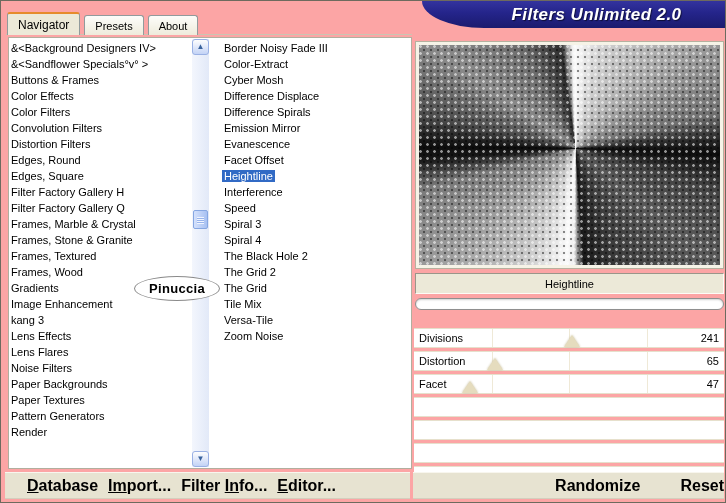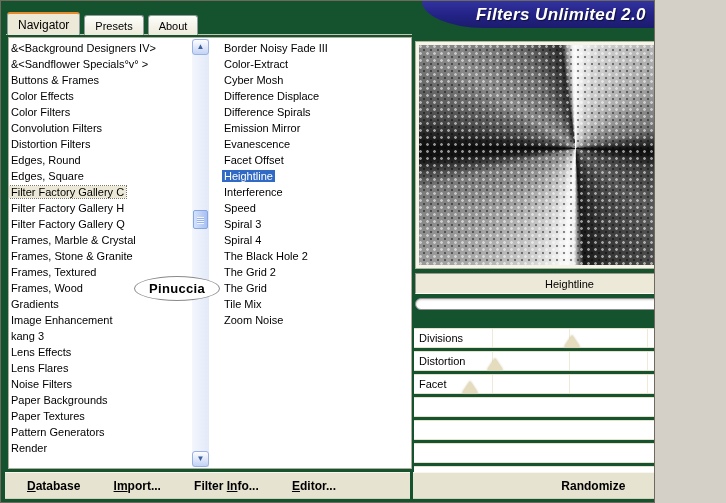--- a/index.html
+++ b/index.html
@@ -1,18 +1,18 @@
 <!DOCTYPE html>
 <html style="--sel: #316ac5; --banner: #24248a; --tabAccent: #e68b2c;"><head>
 <meta charset="utf-8">
 <style>
   html,body{margin:0;padding:0;background:#d4d0c8;}
   .dialog{
-    position:relative;width:655px;height:503px;box-sizing:border-box;
-    background:#14532d;border:1px solid #6e6a5e;overflow:hidden;
+    position:relative;width:726px;height:503px;box-sizing:border-box;
+    background:#fca5a5;border:1px solid #6e6a5e;overflow:hidden;
     font-family:"Liberation Sans",sans-serif;font-size:11px;color:#000;
   }
   
   .banner{
     position:absolute;top:0;left:421px;right:0;height:27px;
     background:linear-gradient(180deg,#33339e 0%,var(--banner,#24248a) 45%,#1b1b6e 100%);
     border-bottom-left-radius:62px 27px;
     display:flex;align-items:center;justify-content:center;
   }
   .banner-title{
@@ -113,23 +113,23 @@
   }
   .ctrl-label{position:absolute;left:5px;top:50%;transform:translateY(-50%);}
   .ctrl-value{position:absolute;right:5px;top:50%;transform:translateY(-50%);}
   
   .bar{
     position:absolute;top:471px;height:27px;box-sizing:border-box;
     background:#e7e3d1;border-top:1px solid #f8f6ee;border-bottom:1px solid #d3cfbd;
     display:flex;align-items:center;
   }
   .bar-left{left:4px;width:405px;justify-content:space-between;padding:0 74px 0 22px;}
-  .bar-right{left:412px;width:311px;justify-content:flex-end;gap:40px;padding-right:26px;}
+  .bar-right{left:412px;width:311px;justify-content:flex-end;gap:40px;}
   .txtbtn{
-    font-weight:bold;font-size:12px;background:none;border:none;padding:0;
+    font-weight:bold;font-size:16px;background:none;border:none;padding:0;
     font-family:inherit;color:#000;cursor:pointer;white-space:nowrap;
   }
 </style>
 </head>
 <body>
 
 <div class="dialog">
 
   <div class="banner">
     <span class="banner-title">Filters Unlimited 2.0</span>
@@ -152,21 +152,20 @@
     <div class="cat-col" id="category-list">
         <div class="item"><span>&amp;&lt;Background Designers IV&gt;</span></div>
         <div class="item"><span>&amp;&lt;Sandflower Specials°v° &gt;</span></div>
         <div class="item"><span>Buttons &amp; Frames</span></div>
         <div class="item"><span>Color Effects</span></div>
         <div class="item"><span>Color Filters</span></div>
         <div class="item"><span>Convolution Filters</span></div>
         <div class="item"><span>Distortion Filters</span></div>
         <div class="item"><span>Edges, Round</span></div>
         <div class="item"><span>Edges, Square</span></div>
-        <div class="item selected-cat"><span>Filter Factory Gallery C</span></div>
         <div class="item"><span>Filter Factory Gallery H</span></div>
         <div class="item"><span>Filter Factory Gallery Q</span></div>
         <div class="item"><span>Frames, Marble &amp; Crystal</span></div>
         <div class="item"><span>Frames, Stone &amp; Granite</span></div>
         <div class="item"><span>Frames, Textured</span></div>
         <div class="item"><span>Frames, Wood</span></div>
         <div class="item"><span>Gradients</span></div>
         <div class="item"><span>Image Enhancement</span></div>
         <div class="item"><span>kang 3</span></div>
         <div class="item"><span>Lens Effects</span></div>
@@ -193,20 +192,21 @@
         <div class="item"><span>Facet Offset</span></div>
         <div class="item selected-flt"><span>Heightline</span></div>
         <div class="item"><span>Interference</span></div>
         <div class="item"><span>Speed</span></div>
         <div class="item"><span>Spiral 3</span></div>
         <div class="item"><span>Spiral 4</span></div>
         <div class="item"><span>The Black Hole 2</span></div>
         <div class="item"><span>The Grid 2</span></div>
         <div class="item"><span>The Grid</span></div>
         <div class="item"><span>Tile Mix</span></div>
+        <div class="item"><span>Versa-Tile</span></div>
         <div class="item"><span>Zoom Noise</span></div>
       </div>
   </div>
 
   <div class="watermark">
     <span>Pinuccia</span>
   </div>
 
   <div class="preview-frame">
     <div class="preview-image"></div>

